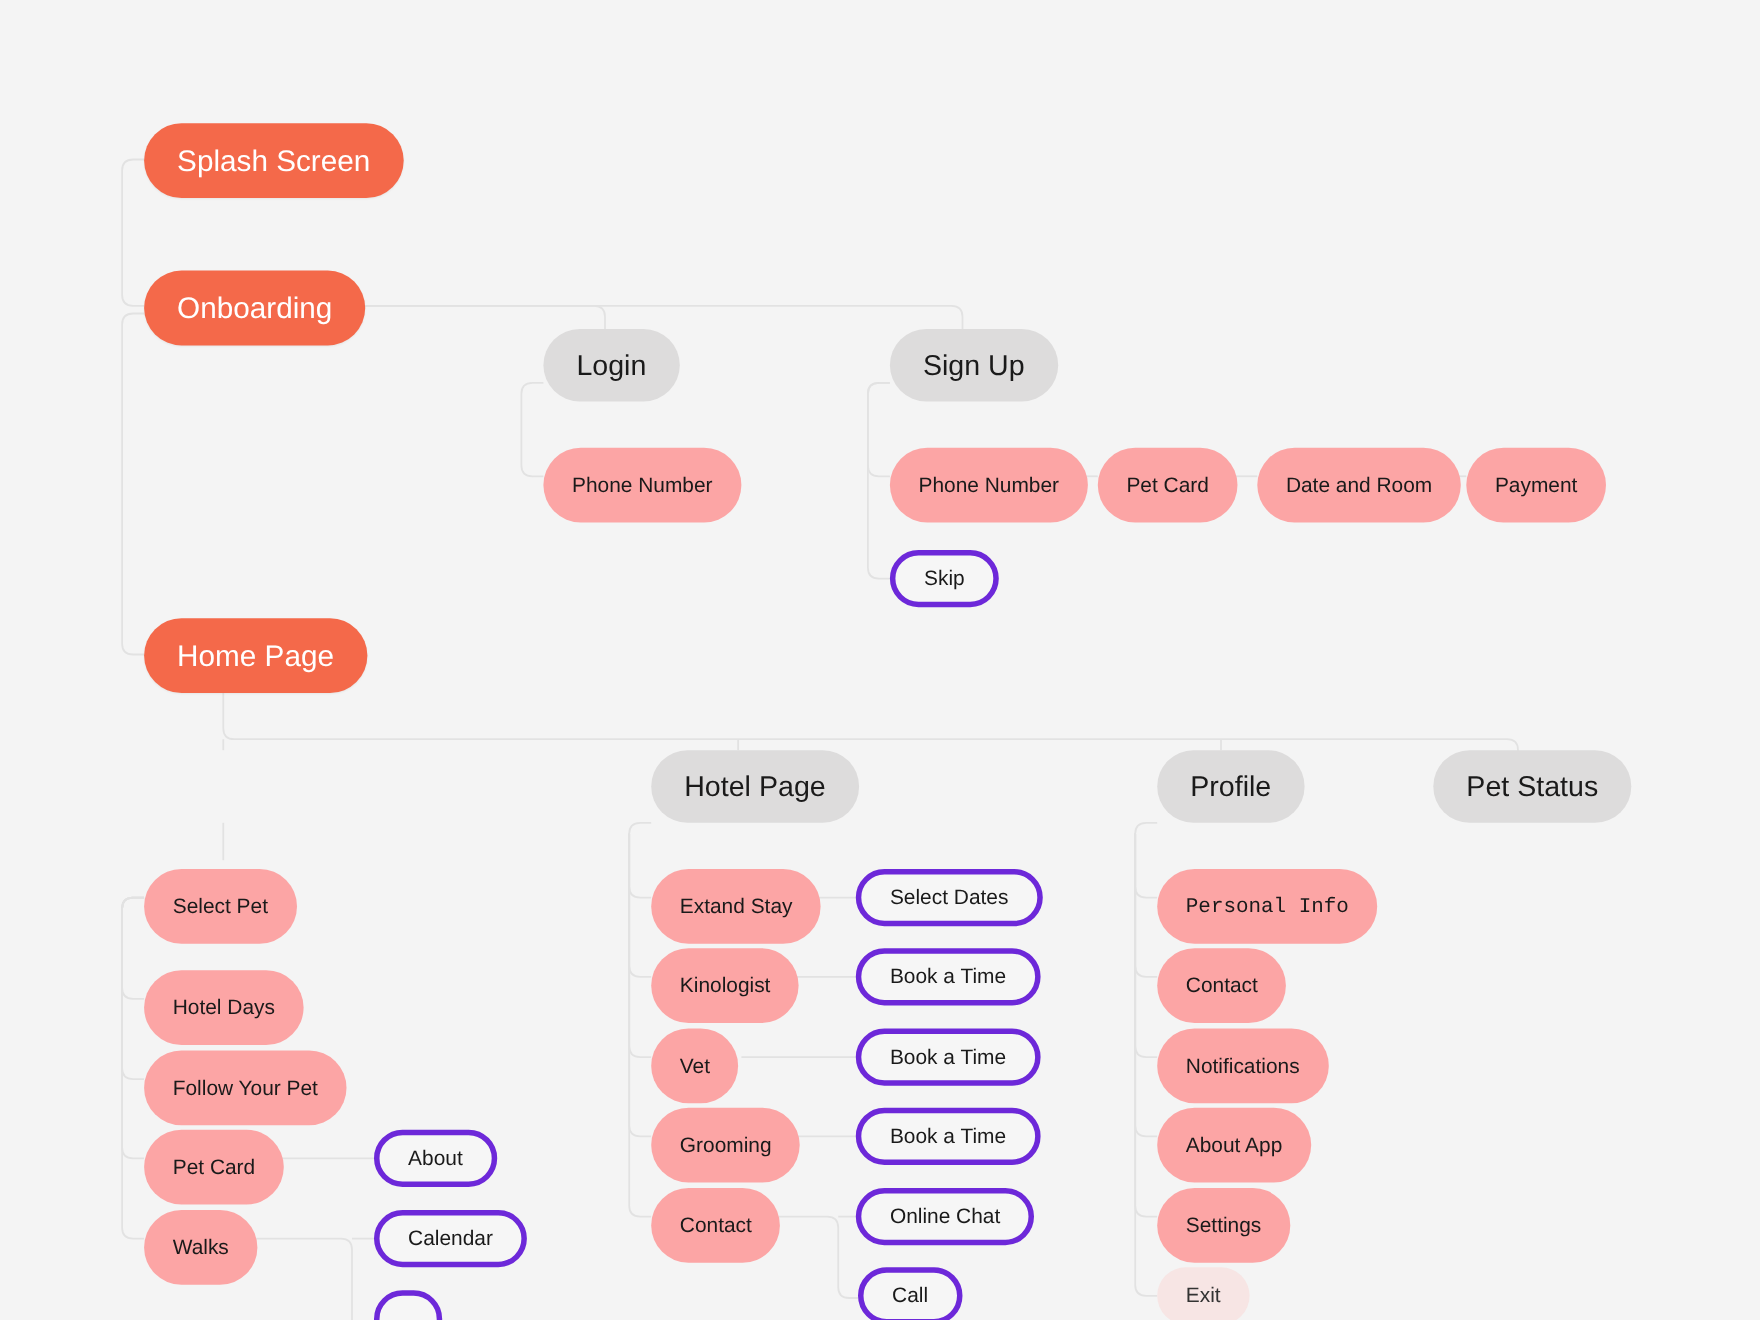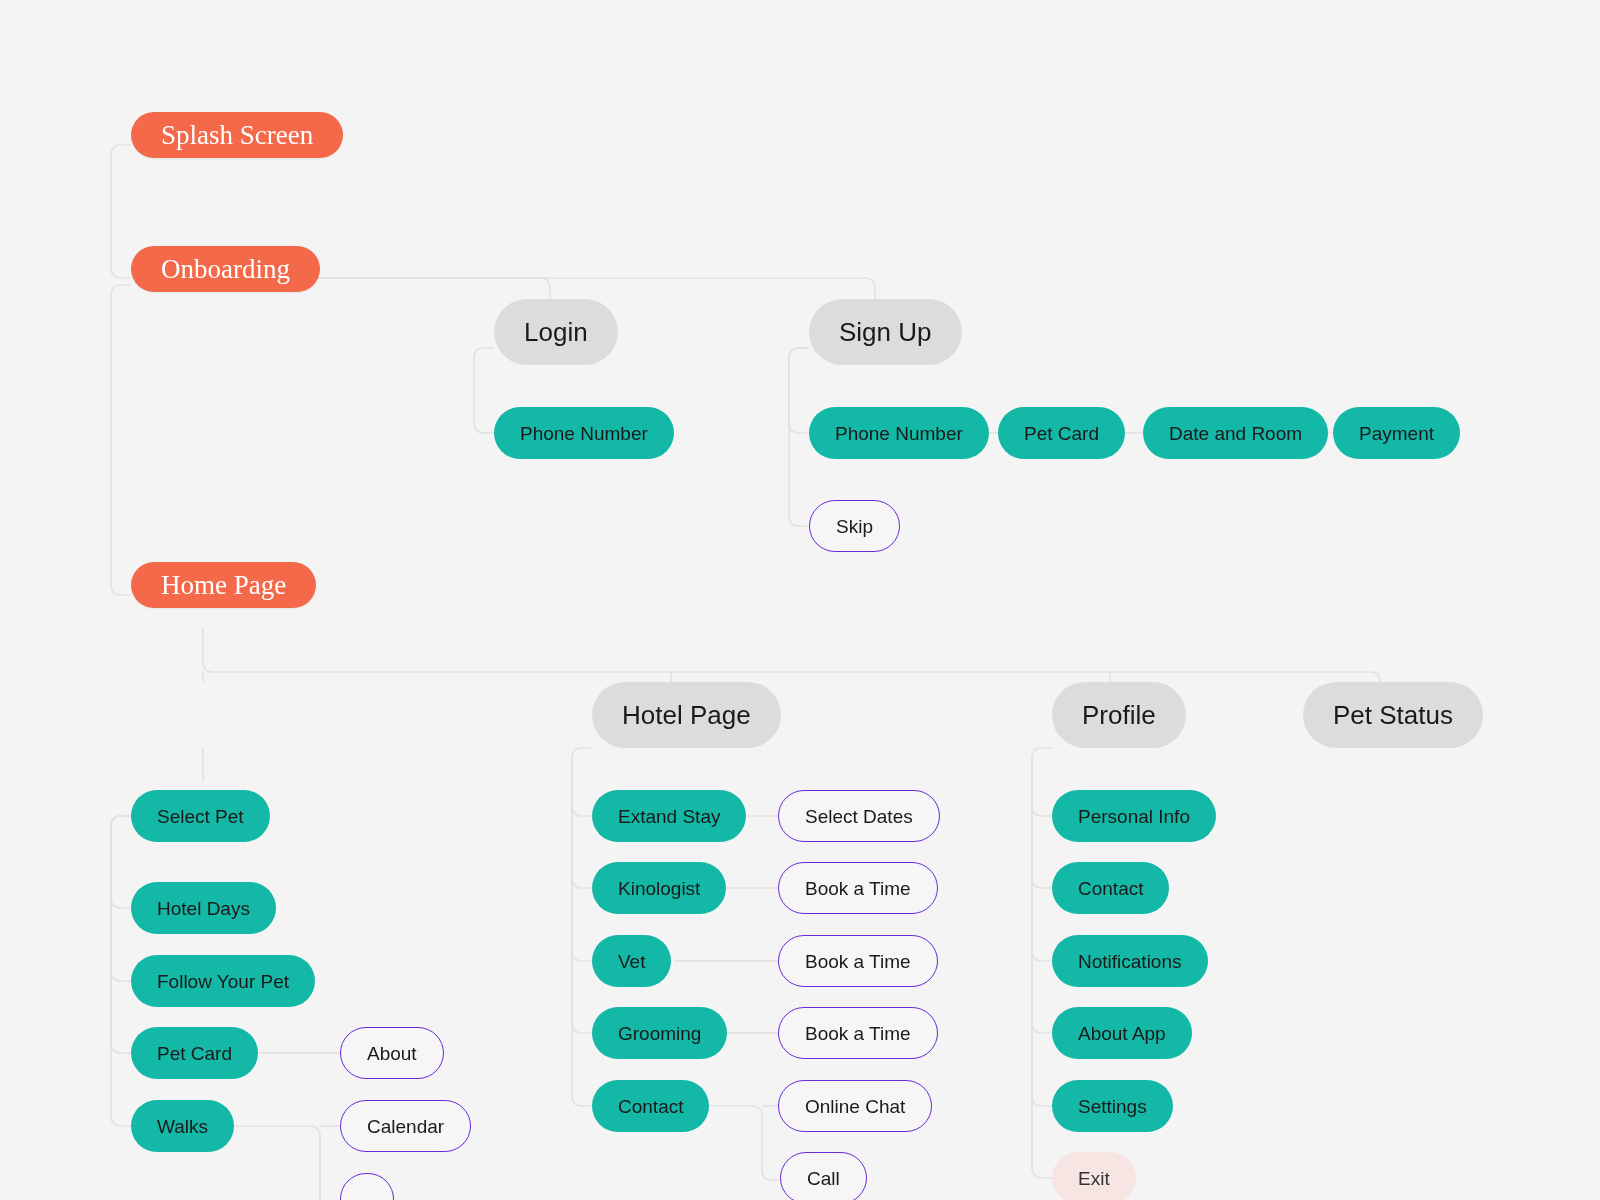--- a/index.html
+++ b/index.html
@@ -21,39 +21,38 @@
     color:#1A1A1A;
   }
   .node .lbl{display:block;line-height:1;}
 
   
   .v-root{
     background:#F4694A;
     color:#FFFFFF;
     font-size:27px;
     padding:0 30px;
-    height:46px;
+    height:68px;
     box-shadow:0 1px 2px rgba(0,0,0,.06);
-    font-family:Liberation Serif, serif;
   }
   .v-primary{
     background:#DDDCDC;
     font-size:26px;
     padding:12px 30px;
     height:66px;
   }
   .v-secondary{
-    background:#14b8a6;
+    background:#fca5a5;
     font-size:19px;
     padding:0 26px;
-    height:52px;
+    height:68px;
   }
   .v-outline{
     background:#F6F6F6;
-    border:1px solid #6d28d9;
+    border:5px solid #6d28d9;
     font-size:19px;
     padding:0 26px;
     height:52px;
     text-align:center;
   }
   .v-danger{
     background:#F7E5E4;
     color:#333;
     font-size:19px;
     padding:0 26px;
@@ -232,21 +231,21 @@
   <div class="node v-outline" style="left:778px;top:1007px;">
     <span class="lbl">Book a Time</span>
   </div>
   <div class="node v-outline" style="left:778px;top:1080px;">
     <span class="lbl">Online Chat</span>
   </div>
   <div class="node v-outline" style="left:780px;top:1152px;">
     <span class="lbl">Call</span>
   </div>
 
-  <div class="node v-secondary" style="left:1052px;top:790px;">
+  <div class="node v-secondary" style="left:1052px;top:790px;font-family:Liberation Mono, monospace;">
     <span class="lbl">Personal Info</span>
   </div>
   <div class="node v-secondary" style="left:1052px;top:862px;">
     <span class="lbl">Contact</span>
   </div>
   <div class="node v-secondary" style="left:1052px;top:935px;">
     <span class="lbl">Notifications</span>
   </div>
   <div class="node v-secondary" style="left:1052px;top:1007px;">
     <span class="lbl">About App</span>

